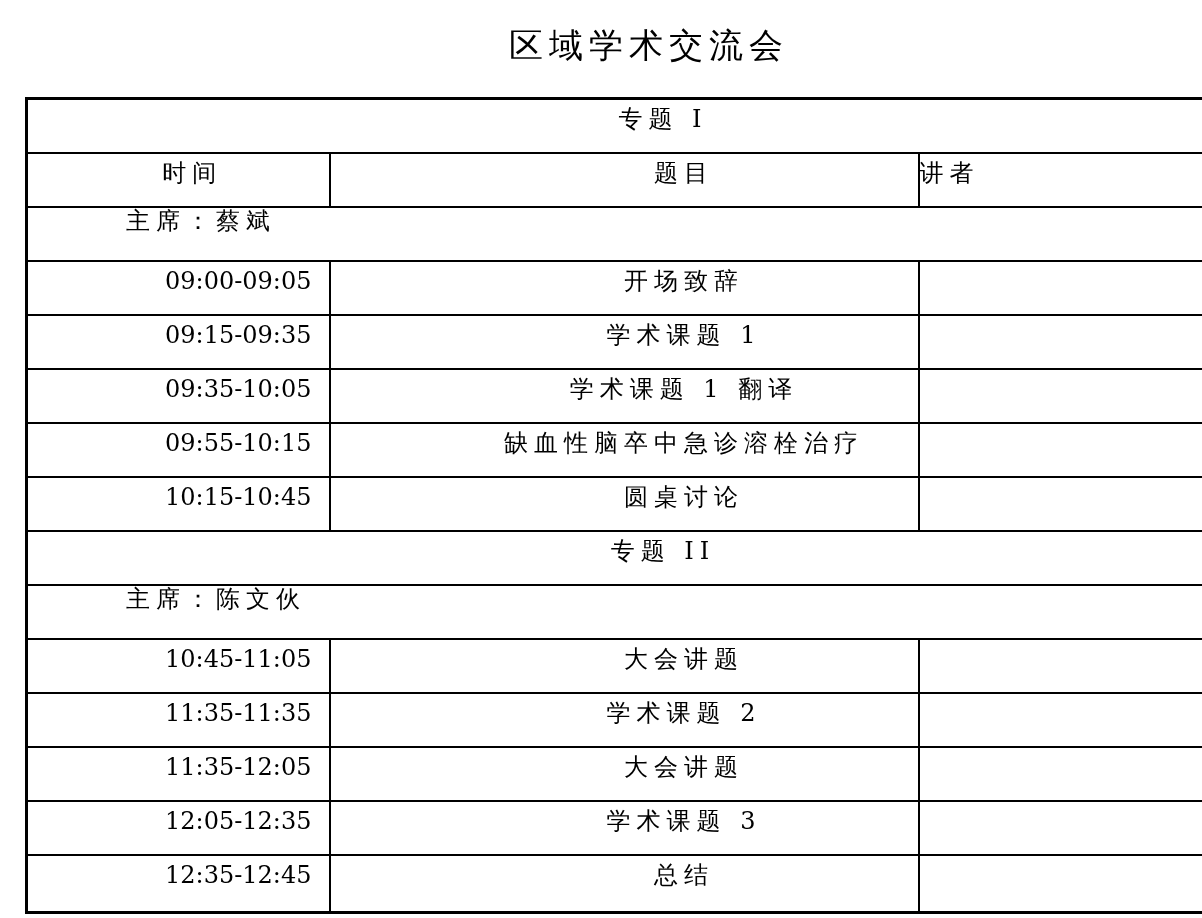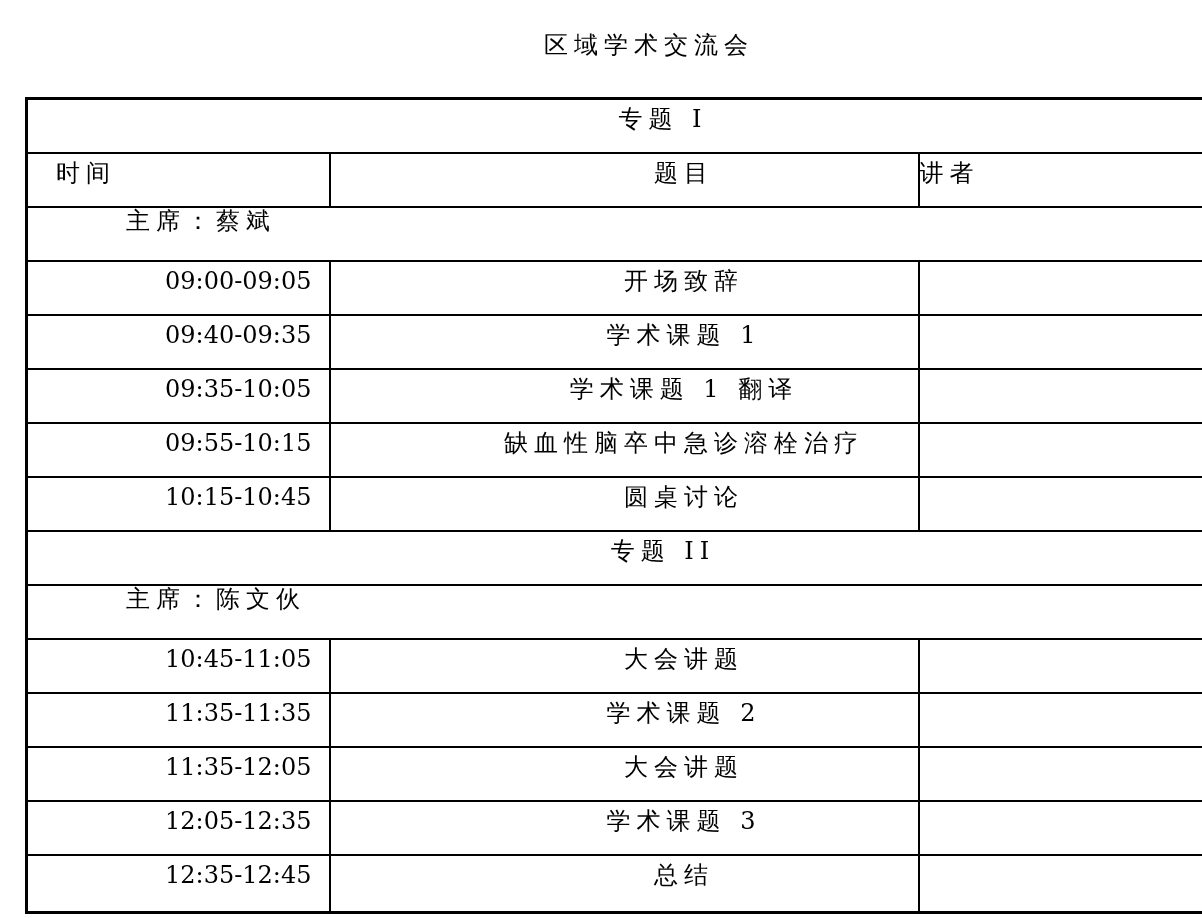--- a/index.html
+++ b/index.html
@@ -11,21 +11,21 @@
     color: #000000;
     font-family: "DejaVu Serif", "Liberation Serif", serif;
     overflow: hidden;
   }
   .doc-title {
     margin: 24px 0 0 0;
     padding-left: 96px;
     height: 42px;
     line-height: 42px;
     text-align: center;
-    font-size: 24px;
+    font-size: 34px;
     font-weight: normal;
     letter-spacing: 6px;
   }
   table.schedule {
     border-collapse: collapse;
     table-layout: fixed;
     width: 1183px;
     margin: 31px 0 0 25px;
     border: 3px solid #000;
   }
@@ -39,21 +39,21 @@
     vertical-align: top;
     padding: 6px 0 0 0;
     font-size: 24px;
     line-height: 1.15;
     overflow: hidden;
     white-space: nowrap;
   }
   .cjk { letter-spacing: 6px; }
   .center-shift { text-align: center; padding-left: 120px; }
   .center-plain { }
-  .hdr-time { padding-left: 28px; }
+  .hdr-time { text-align: center; padding-left: 28px; }
   .section-cell { text-align: center; padding-left: 90px; letter-spacing: 6px; }
   .chair-cell { text-align: left; padding-left: 98px; padding-top: 0; letter-spacing: 6px; }
 </style>
 </head>
 <body>
 
 <h1 class="doc-title">区域学术交流会</h1>
 
 <table class="schedule">
   <colgroup>
@@ -73,21 +73,21 @@
     <tr>
       <td colspan="3" class="chair-cell">主席：蔡斌</td>
     </tr>
 
     <tr>
       <td class="center-shift">09:00-09:05</td>
       <td class="center-shift cjk">开场致辞</td>
       <td class="center-plain"></td>
     </tr>
     <tr>
-      <td class="center-shift">09:40-09:35</td>
+      <td class="center-shift">09:15-09:35</td>
       <td class="center-shift cjk">学术课题 1</td>
       <td class="center-plain"></td>
     </tr>
     <tr>
       <td class="center-shift">09:35-10:05</td>
       <td class="center-shift cjk">学术课题 1 翻译</td>
       <td class="center-plain"></td>
     </tr>
     <tr>
       <td class="center-shift">09:55-10:15</td>

